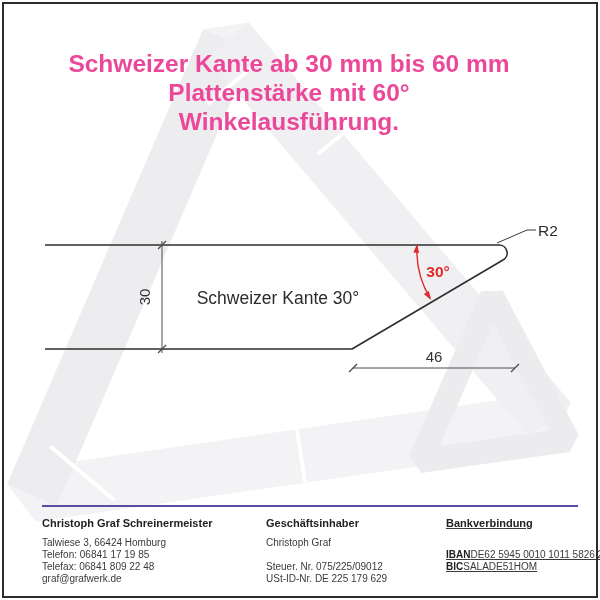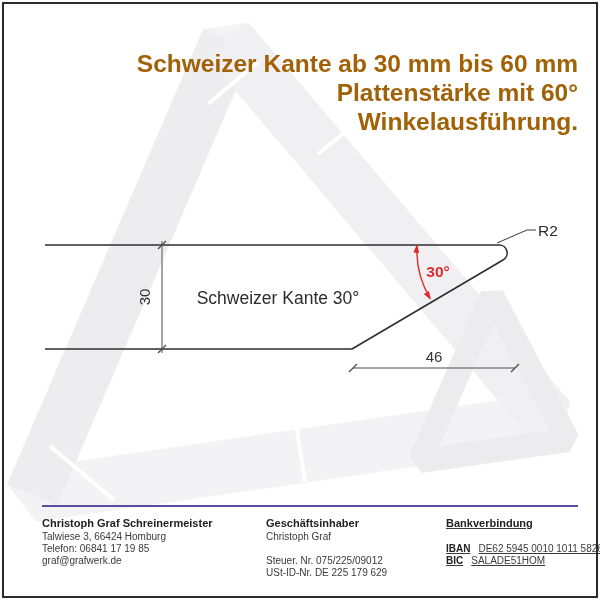--- a/index.html
+++ b/index.html
@@ -5,30 +5,30 @@
   html,body{margin:0;padding:0;}
   body{
     width:600px;height:600px;position:relative;background:#ffffff;
     font-family:"Liberation Sans", sans-serif;overflow:hidden;
     -webkit-font-smoothing:antialiased;
   }
   .frame{position:absolute;inset:2px;border:2px solid #2b2b2b;z-index:5;pointer-events:none;}
   .watermark{position:absolute;left:0;top:0;z-index:0;}
   .title-block{
     position:absolute;top:49px;left:0;right:22px;z-index:2;
-    text-align:right;color:#a16207;font-weight:bold;
+    text-align:center;color:#ec4899;font-weight:bold;
     font-size:24.5px;line-height:29px;letter-spacing:0;
   }
   .drawing{position:absolute;left:0;top:0;z-index:2;}
   .drawing text{font-family:"Liberation Sans", sans-serif;}
   .footer-rule{position:absolute;left:42px;top:505px;width:536px;height:2.4px;background:#5a4da0;z-index:2;}
   .footer-col{position:absolute;top:517px;z-index:2;color:#3a3a3a;font-size:10px;line-height:12px;}
-  .footer-col .heading{font-size:11px;font-weight:bold;color:#222;height:13px;margin-bottom:1px;white-space:nowrap;}
+  .footer-col .heading{font-size:11px;font-weight:bold;color:#222;height:13px;margin-bottom:7px;white-space:nowrap;}
   .footer-col .line{height:12px;white-space:nowrap;}
-  .footer-col b{margin-right:8px;color:#222;}
+  .footer-col b{margin-right:0;color:#222;}
   .col1{left:42px;width:200px;}
   .col2{left:266px;width:180px;}
   .col3{left:446px;width:150px;text-decoration:underline;}
 </style>
 </head>
 <body>
 
 <svg class="watermark" width="600" height="600" viewBox="0 0 600 600" aria-hidden="true">
   <path d="M228,40 L32,495 L550,420 Z" fill="none" stroke="#f3f3f5" stroke-width="54" stroke-linejoin="bevel"></path>
   <path d="M228,40 L32,495" stroke="#ededf0" stroke-width="54" fill="none"></path>
@@ -72,20 +72,21 @@
 
   <text x="278" y="304" text-anchor="middle" font-size="17.5" fill="#2c2c2c">Schweizer Kante 30°</text>
 </svg>
 
 <div class="footer-rule"></div>
 
 <div class="footer-col col1">
   <div class="heading">Christoph Graf Schreinermeister</div>
   <div class="line">Talwiese 3, 66424 Homburg</div>
   <div class="line">Telefon: 06841 17 19 85</div>
+  <div class="line">Telefax: 06841 809 22 48</div>
   <div class="line">graf@grafwerk.de</div>
 </div>
 
 <div class="footer-col col2">
   <div class="heading">Geschäftsinhaber</div>
   <div class="line">Christoph Graf</div>
   <div class="line"></div>
   <div class="line">Steuer. Nr. 075/225/09012</div>
   <div class="line">USt-ID-Nr. DE 225 179 629</div>
 </div>

